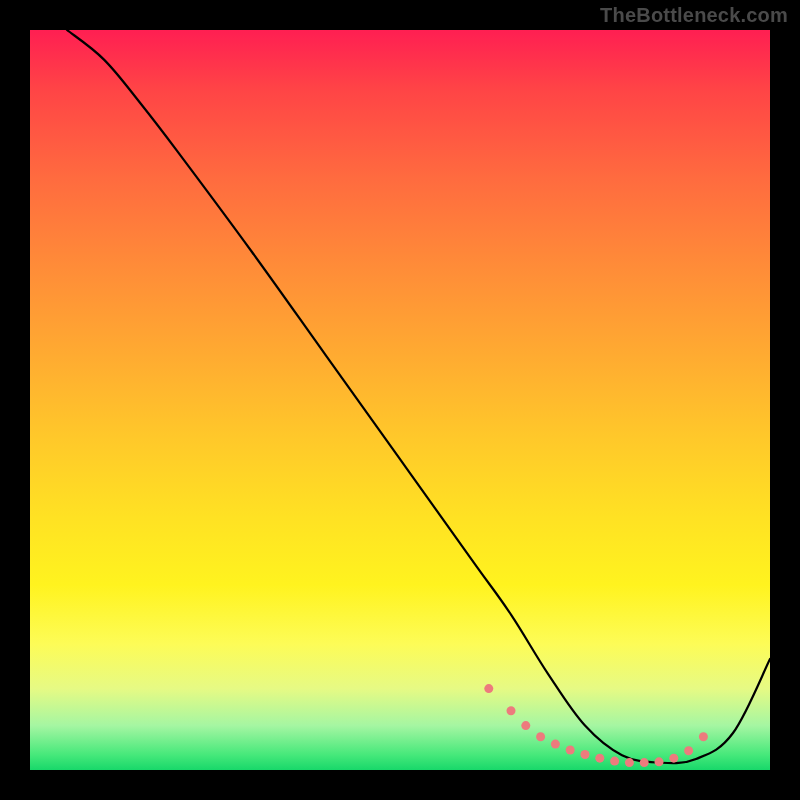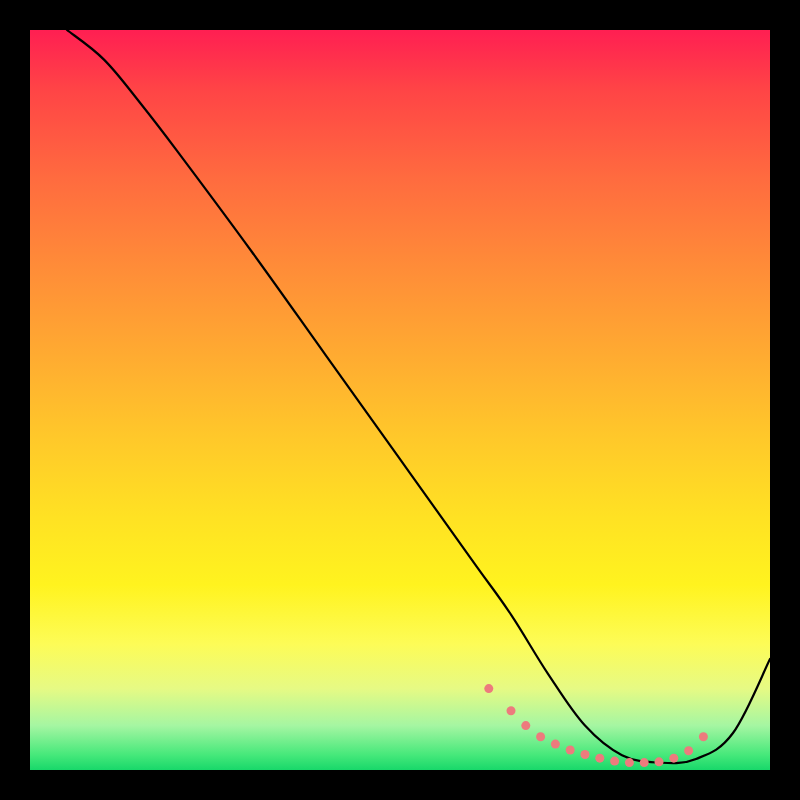--- a/index.html
+++ b/index.html
@@ -57,20 +57,21 @@
   svg.curve {
     position: absolute;
     inset: 0;
   }
 </style>
 </head>
 <body>
 
 <div class="frame">
 
+  <div class="attribution">TheBottleneck.com</div>
 
   <div class="plot-area">
     <div class="gradient-bg"></div>
     <svg class="curve" viewBox="0 0 740 740" preserveAspectRatio="none">
       <g>
         <path fill="none" stroke="#000" stroke-width="2.2" stroke-linecap="round" d="M 37,0 C 43.66,5.328000000000004 60.68,16.280000000000022 74,29.600000000000023 C 87.32,42.92000000000002 97.68,57.35 111,74 C 124.32,90.65 128.02,95.46000000000002 148,122.10000000000002 C 167.98,148.74 195.36,185.37 222,222 C 248.64,258.63 269.36,288.304 296,325.59999999999997 C 322.64,362.89599999999996 343.36,391.904 370,429.2 C 396.64,466.496 424.02,504.828 444,532.8 C 463.98,560.7719999999999 467.68,564.62 481,584.6 C 494.32,604.58 504.68,623.8199999999999 518,643.8 C 531.32,663.78 541.68,680.948 555,695.6 C 568.32,710.2520000000001 578.68,718.5400000000001 592,725.2 C 605.32,731.86 615.68,731.9340000000001 629,732.6 C 642.32,733.266 652.68,734.228 666,728.9 C 679.32,723.572 689.68,720.982 703,703 C 716.32,685.018 733.34,642.32 740,629"></path>
       </g>
       <g>
           <circle cx="458.8" cy="658.6" r="4.5" fill="#ed7b7d"></circle>
           <circle cx="481" cy="680.8" r="4.5" fill="#ed7b7d"></circle>

